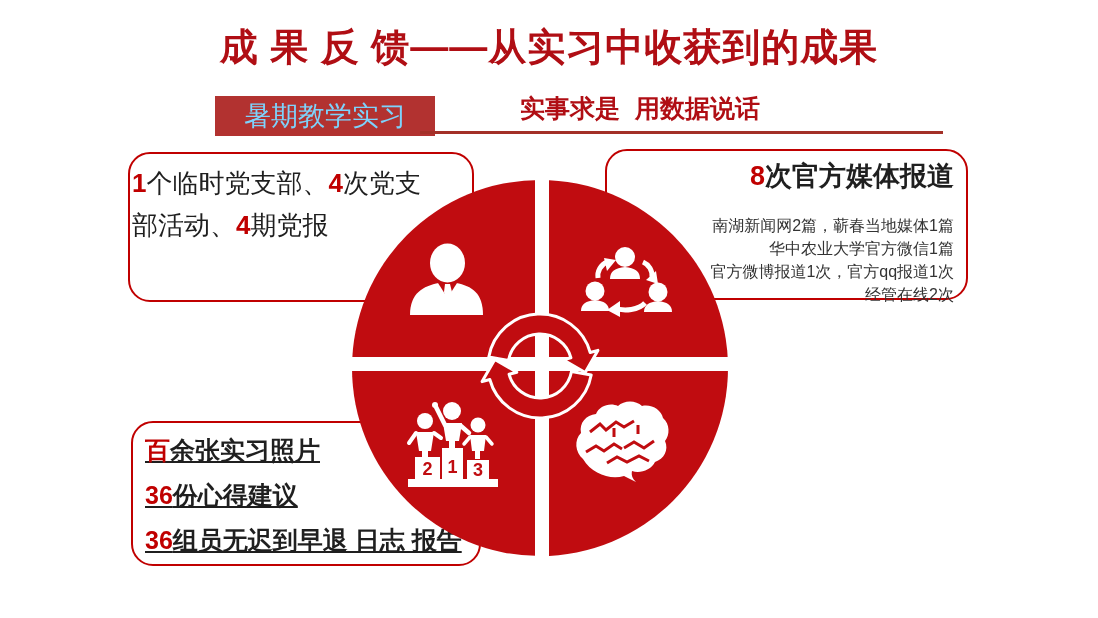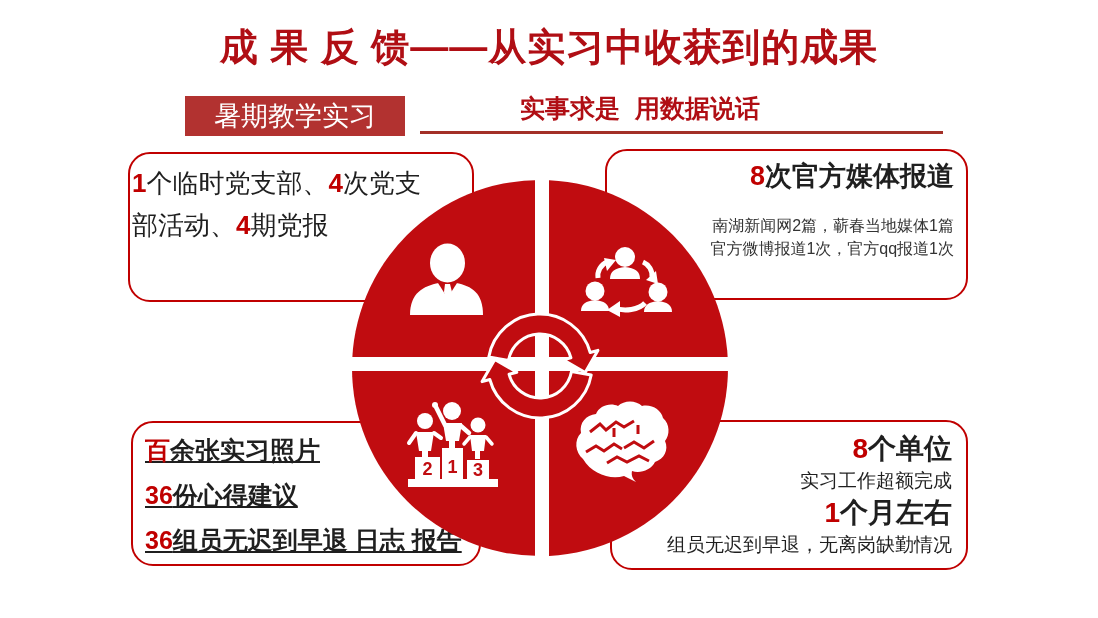--- a/index.html
+++ b/index.html
@@ -1,21 +1,21 @@
 <!DOCTYPE html>
 <html style="--title-red: #B00E14; --accent: #C00000; --circle-red: #C00C10; --tag-red: #B23230; --border-red: #C00000; --underline-red: #A33028; --text-dark: #1F1F1F; --text-gray: #333333;"><head>
 <meta charset="utf-8">
 <style>
   html,body{margin:0;padding:0;background:#fff;}
   .slide{position:relative;width:1098px;height:618px;background:#fff;overflow:hidden;
          font-family:"Liberation Sans","DejaVu Sans",sans-serif;}
   .title{position:absolute;top:22px;left:0;right:0;text-align:center;
          font-size:38px;font-weight:bold;color:var(--title-red);letter-spacing:1px;}
-  .tag{position:absolute;left:185px;top:96px;width:220px;height:40px;background:var(--tag-red);
-       color:#ffffff;font-size:27px;text-align:center;line-height:40px;}
+  .tag{position:absolute;left:215px;top:96px;width:220px;height:40px;background:var(--tag-red);
+       color:#7dd3fc;font-size:27px;text-align:center;line-height:40px;}
   .slogan{position:absolute;left:450px;top:92px;width:380px;text-align:center;
           font-size:25px;font-weight:bold;color:var(--title-red);font-family:Liberation Mono, monospace;}
   .underline{position:absolute;left:420px;top:131px;width:523px;height:3px;background:var(--underline-red);}
   .box{position:absolute;background:#fff;border:2px solid var(--border-red);border-radius:22px;
        box-sizing:border-box;z-index:1;}
   .box-party{left:128px;top:152px;width:346px;height:150px;padding:8px 2px;
              font-size:26px;line-height:42px;color:var(--text-dark);white-space:nowrap;}
   .box-media{left:605px;top:149px;width:363px;height:151px;padding:7px 12px 0 0;text-align:right;}
   .box-media .heading{font-size:27px;font-weight:bold;color:var(--text-dark);line-height:36px;}
   .box-media .details{font-size:16px;line-height:23px;color:var(--text-gray);margin-top:20px;}
@@ -42,36 +42,32 @@
 
   <div class="box box-party">
       <div><span class="accent">1</span><span>个临时党支部、</span><span class="accent">4</span><span>次党支</span></div>
       <div><span>部活动、</span><span class="accent">4</span><span>期党报</span></div>
     </div>
 
   <div class="box box-media">
     <div class="heading"><span class="accent">8</span><span>次官方媒体报道</span></div>
     <div class="details">
         <div>南湖新闻网2篇，蕲春当地媒体1篇</div>
+        <div>华中农业大学官方微信1篇</div>
         <div>官方微博报道1次，官方qq报道1次</div>
+        <div>经管在线2次</div>
       </div>
   </div>
 
   <div class="box box-harvest">
       <div><span class="accent">百</span><span>余张实习照片</span></div>
       <div><span class="accent">36</span><span>份心得建议</span></div>
       <div><span class="accent">36</span><span>组员无迟到早退 日志 报告</span></div>
     </div>
 
-  <div class="box box-units">
-    <div class="h"><span class="accent">8</span><span>个单位</span></div>
-    <div class="s">实习工作超额完成</div>
-    <div class="h"><span class="accent">1</span><span>个月左右</span></div>
-    <div class="s">组员无迟到早退，无离岗缺勤情况</div>
-  </div>
 
   <svg class="circle-svg" viewBox="0 0 376 376">
     <circle cx="188" cy="188" r="188" fill="var(--circle-red)"></circle>
     <g>
       <rect x="183" y="0" width="14" height="376" fill="#fff"></rect>
       <rect x="0" y="177" width="376" height="14" fill="#fff"></rect>
     </g>
 
     <g>
       <ellipse cx="95.5" cy="83" rx="17.5" ry="19.5" fill="#fff"></ellipse>

